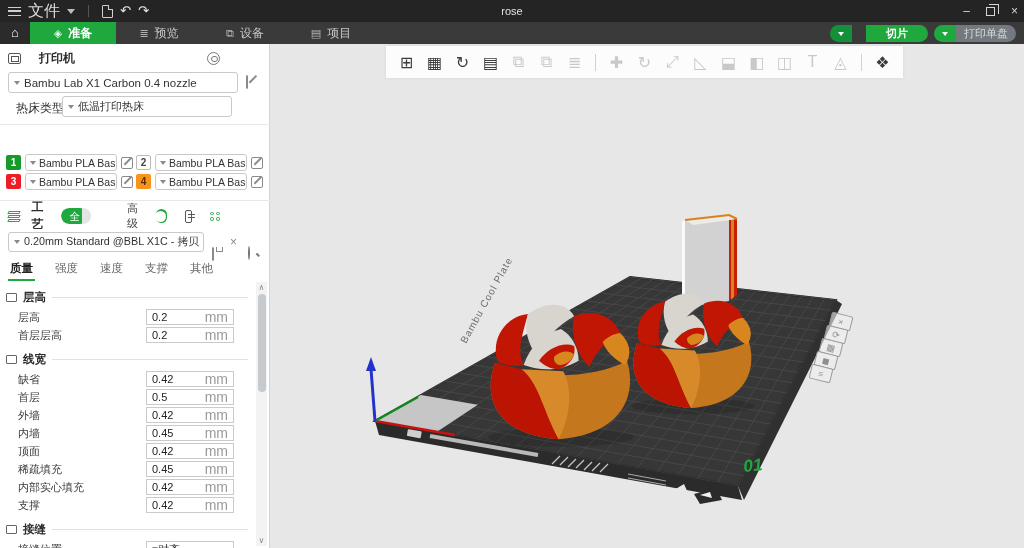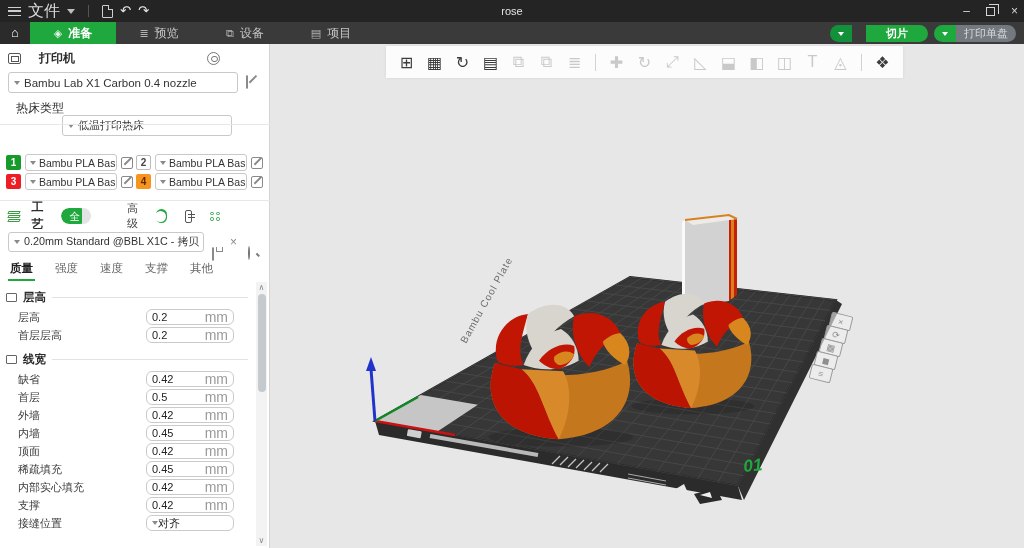--- a/index.html
+++ b/index.html
@@ -83,21 +83,21 @@
   .divider { position:absolute; left:0; width:270px; height:1px; background:#e8e8e8; }
 
   
   #params { position:absolute; left:0; top:238px; width:256px; height:266px; overflow:hidden; }
   .pgroup { display:flex; align-items:center; gap:6px; height:22px; margin-top:4px; padding-left:6px; }
   .gic { width:11px; height:9px; border:1.2px solid #666; border-radius:1px; flex:none; }
   .gtitle { font-weight:bold; font-size:11.5px; color:#2c2c2c; white-space:nowrap; }
   .gline { flex:1; height:1px; background:#e2e2e2; margin-right:8px; }
   .prow { position:relative; height:18px; display:flex; align-items:center; padding-left:18px; }
   .plabel { font-size:11px; color:#3a3a3a; }
-  .pbox { position:absolute; left:146px; top:1px; width:88px; height:16px; border:1px solid #cacaca; border-radius:6px; background:#fff; display:flex; align-items:center; padding:0 5px; }
+  .pbox { position:absolute; left:146px; top:1px; width:88px; height:16px; border:1px solid #cacaca; border-radius:0; background:#fff; display:flex; align-items:center; padding:0 5px; }
   .pval { font-style:normal; font-size:11px; color:#222; flex:1; }
   .punit { font-style:normal; font-size:14px; color:#9a9a9a; }
   #scrollbar { position:absolute; right:2px; top:238px; width:11px; height:264px; background:#f3f3f3; }
   #scrollbar .sarr { position:absolute; left:0; width:11px; font-size:8px; color:#888; text-align:center; }
   #scroll-thumb { position:absolute; left:1.5px; top:12px; width:8px; height:98px; background:#c5cacf; border-radius:4px; }
 
   
   #viewport { position:absolute; left:270px; top:44px; width:754px; height:504px; background:#e7e7e7; }
   #vtoolbar { position:absolute; left:116px; top:2px; height:32px; background:#fcfcfc; display:flex; align-items:center; padding:0 8px; gap:3px; box-shadow:0 0 3px rgba(0,0,0,.08); }
   .vtb { width:25px; height:25px; display:flex; align-items:center; justify-content:center; font-size:16px; }
@@ -168,21 +168,21 @@
     <span class="gear"></span>
   </div>
 
   <div class="select abs" style="left:8px; top:28px; width:230px;">
     <span class="caret-g"></span>
     <span style="font-size:11.5px;">Bambu Lab X1 Carbon 0.4 nozzle</span>
   </div>
   <span class="edit-ic abs" style="left:246px; top:32px;"></span>
 
   <div class="abs" style="left:8px; top:56px; font-size:12px; color:#2c2c2c;margin-left:8px;">热床类型</div>
-  <div class="select abs" style="left:62px; top:52px; width:170px;margin-top:19px;">
+  <div class="select abs" style="left:62px; top:52px; width:170px;">
     <span class="caret-g"></span>
     <span>低温打印热床</span>
   </div>
 
   <div class="divider" style="top:80px;"></div>
 
 
   <div id="filament-grid">
       <div class="fil-item" style="left: 6px; top: 110px;">
         <span class="fil-num" style="background: rgb(22, 155, 42); color: rgb(255, 255, 255);">1</span>
@@ -332,20 +332,25 @@
           <i class="pval">0.42</i>
           <i class="punit">mm</i>
         </span>
       </div>
       <div class="prow">
         <span class="plabel">支撑</span>
         <span class="pbox">
           <i class="pval">0.42</i>
           <i class="punit">mm</i>
         </span>
+      </div>
+      <div class="pgroup">
+        <span class="gic"></span>
+        <span class="gtitle">接缝</span>
+        <span class="gline"></span>
       </div>
       <div class="prow">
         <span class="plabel">接缝位置</span>
         <span class="pbox">
           <i class="caret-g"></i>
           <i class="pval">对齐</i>
         </span>
       </div>
     </div>
 

